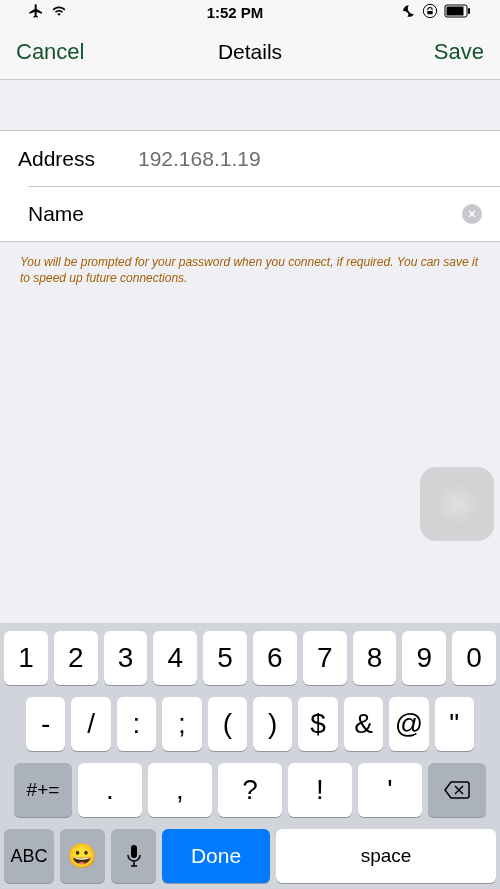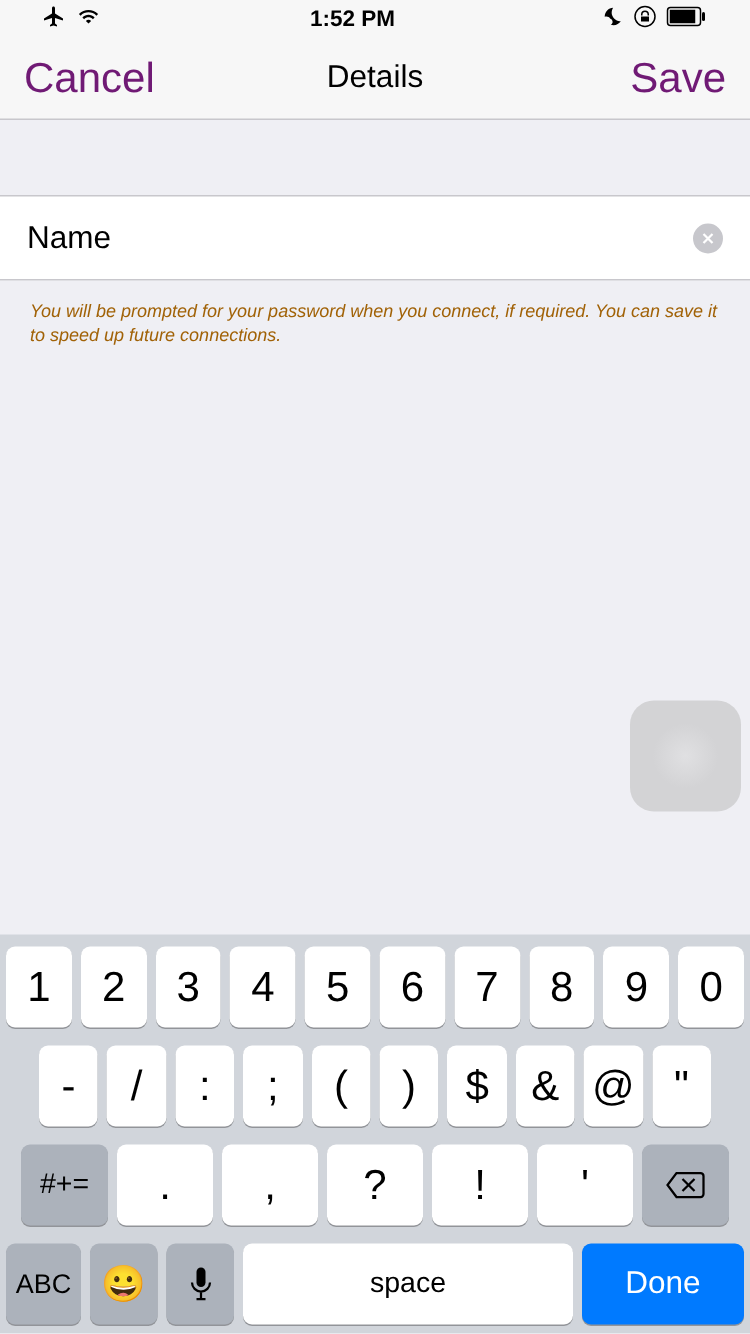--- a/index.html
+++ b/index.html
@@ -38,22 +38,22 @@
       display: flex;
       justify-content: space-between;
       align-items: center;
       height: 56px;
       background: #f7f7f7;
       border-bottom: 1px solid #c8c7cc;
       padding: 0 16px;
       position: relative;
     }
     .nav-cancel, .nav-save {
-      color: #701a75;
-      font-size: 28px;
+      color: #14532d;
+      font-size: 22px;
       font-weight: 400;
       background: none;
       border: none;
       cursor: pointer;
     }
     .nav-save {
       font-weight: 400;
     }
     .nav-title {
       font-size: 21px;
@@ -269,20 +269,24 @@
 
 <div class="nav-bar">
   <button class="nav-cancel">Cancel</button>
   <div class="nav-title">Details</div>
   <button class="nav-save">Save</button>
 </div>
 
 <div class="spacer-top"></div>
 
 <div class="form-section">
+  <div class="form-row">
+    <div class="form-label">Address</div>
+    <div class="form-value">192.168.1.19</div>
+  </div>
   <div class="form-row" style="position:relative;">
     <div class="form-label">Name</div>
     <div class="clear-btn">
       <svg viewBox="0 0 10 10">
           <path stroke="#fff" stroke-width="1.5" d="M2 2l6 6M8 2l-6 6"></path>
         </svg>
     </div>
   </div>
 </div>
 
@@ -335,16 +339,16 @@
     <div class="key gray abc">ABC</div>
     <div class="key gray emoji">
       <span>😀</span>
     </div>
     <div class="key gray mic">
       <svg width="16" height="24" viewBox="0 0 16 24">
           <rect x="5" y="1" width="6" height="13" rx="3" fill="#000"></rect>
           <path fill="none" stroke="#000" stroke-width="1.5" d="M2 11a6 6 0 0012 0M8 17v5M5 22h6"></path>
         </svg>
     </div>
+    <div class="key blue done">Done</div>
     <div class="key space">space</div>
-    <div class="key blue done">Done</div>
   </div>
 </div>
 
 </body></html>

